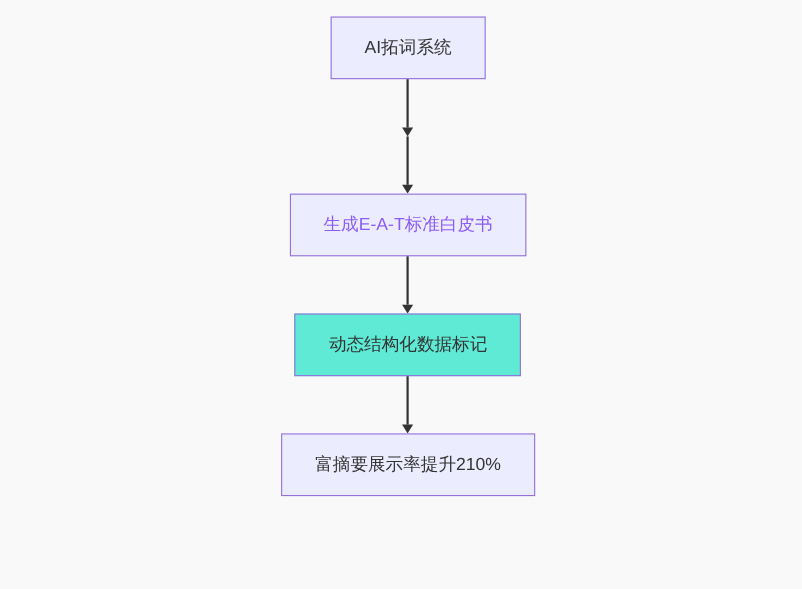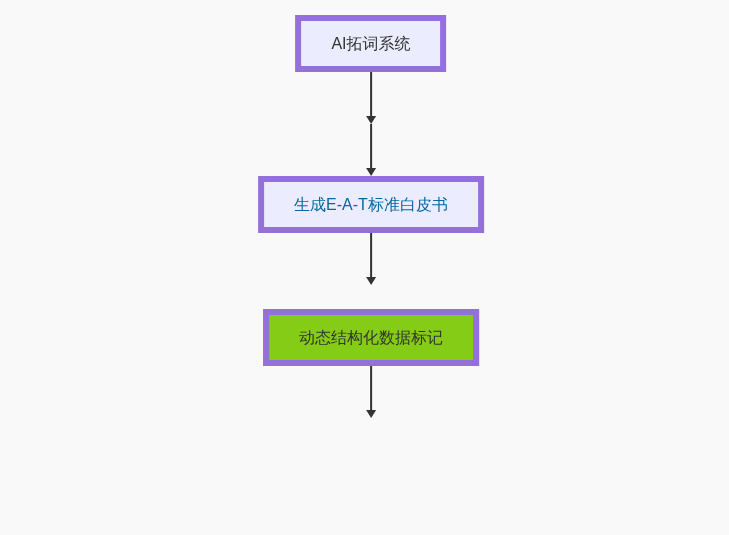--- a/index.html
+++ b/index.html
@@ -24,21 +24,21 @@
     align-items: center;
   }
   .node {
     box-sizing: border-box;
     height: 57px;
     padding: 0 30px;
     display: flex;
     align-items: center;
     justify-content: center;
     background: #ECECFF;
-    border: 6px solid #14532d;
+    border: 1px solid #14532d;
     color: #333333;
     font-size: 16px;
     line-height: 1;
     white-space: nowrap;
   }
   .edge {
     height: 52px;
     display: flex;
     flex-direction: column;
     align-items: center;
@@ -69,32 +69,35 @@
     <div class="line" style="background: rgb(51, 51, 51);"></div>
     <div class="head" style="border-top-color: rgb(51, 51, 51);"></div>
   </div>
 
 
   <div class="edge">
     <div class="line" style="background: rgb(51, 51, 51);"></div>
     <div class="head" style="border-top-color: rgb(51, 51, 51);"></div>
   </div>
 
-  <div class="node" style="background: rgb(236, 236, 255); border-color: rgb(147, 112, 219); color: #0369a1;">
+  <div class="node" style="background: rgb(236, 236, 255); border-color: rgb(147, 112, 219); color: #8b5cf6;">
     <span>生成E-A-T标准白皮书</span>
   </div>
 
   <div class="edge">
     <div class="line" style="background: rgb(51, 51, 51);"></div>
     <div class="head" style="border-top-color: rgb(51, 51, 51);"></div>
   </div>
 
-  <div class="node" style="background: #84cc16; border-color: rgb(147, 112, 219); color: rgb(51, 51, 51); margin-top: 24px;">
+  <div class="node" style="background: #5eead4; border-color: rgb(147, 112, 219); color: rgb(51, 51, 51);">
     <span>动态结构化数据标记</span>
   </div>
 
   <div class="edge">
     <div class="line" style="background: rgb(51, 51, 51);"></div>
     <div class="head" style="border-top-color: rgb(51, 51, 51);"></div>
   </div>
 
+  <div class="node" style="background: rgb(236, 236, 255); border-color: rgb(147, 112, 219); color: rgb(51, 51, 51);">
+    <span>富摘要展示率提升210%</span>
+  </div>
 </div>
 </div>
 
 </body></html>

